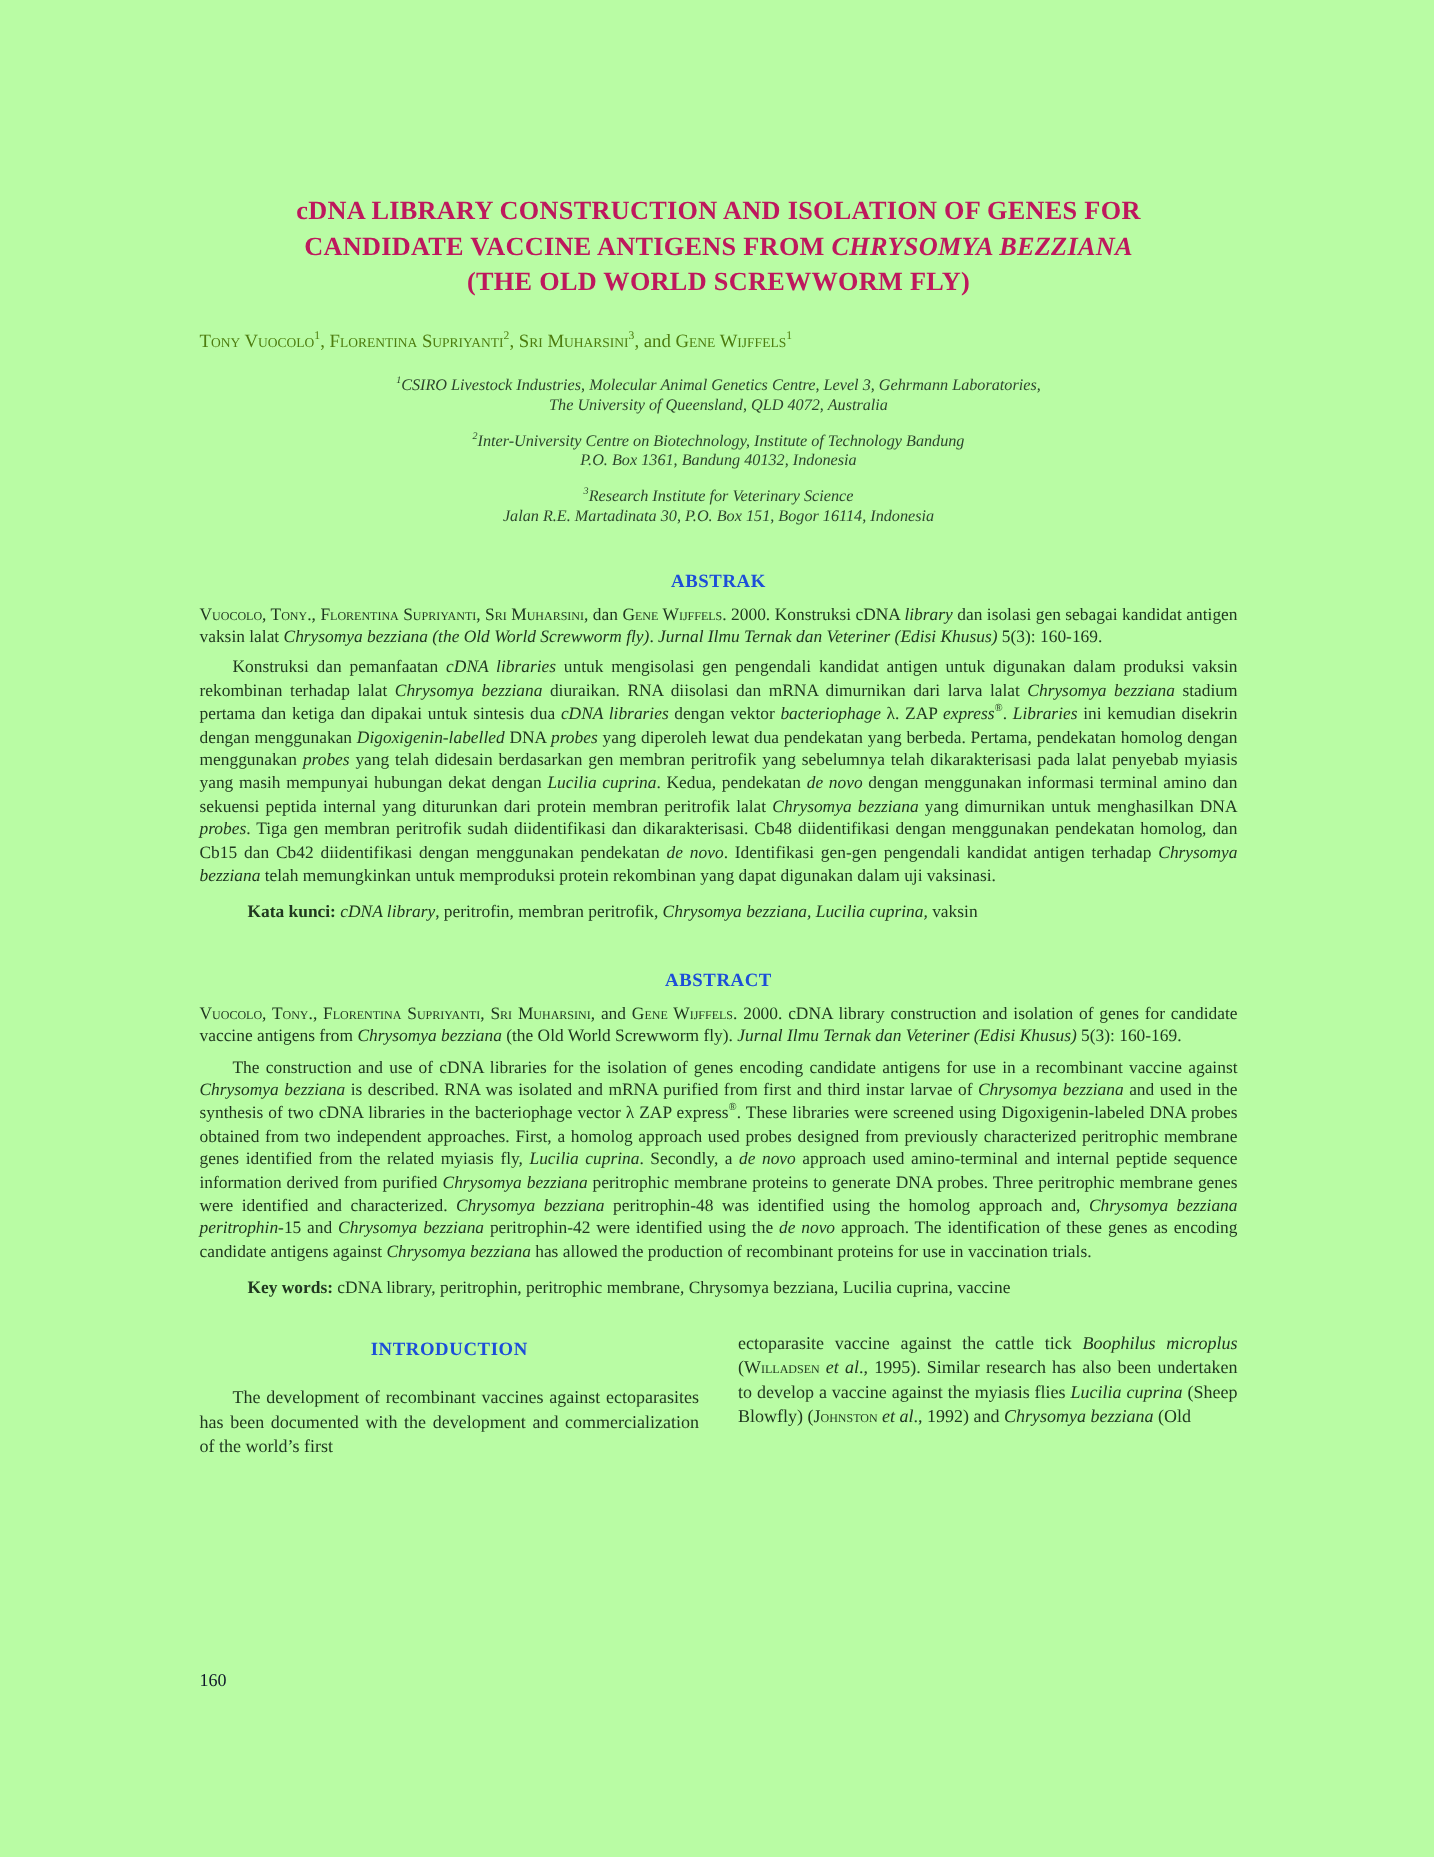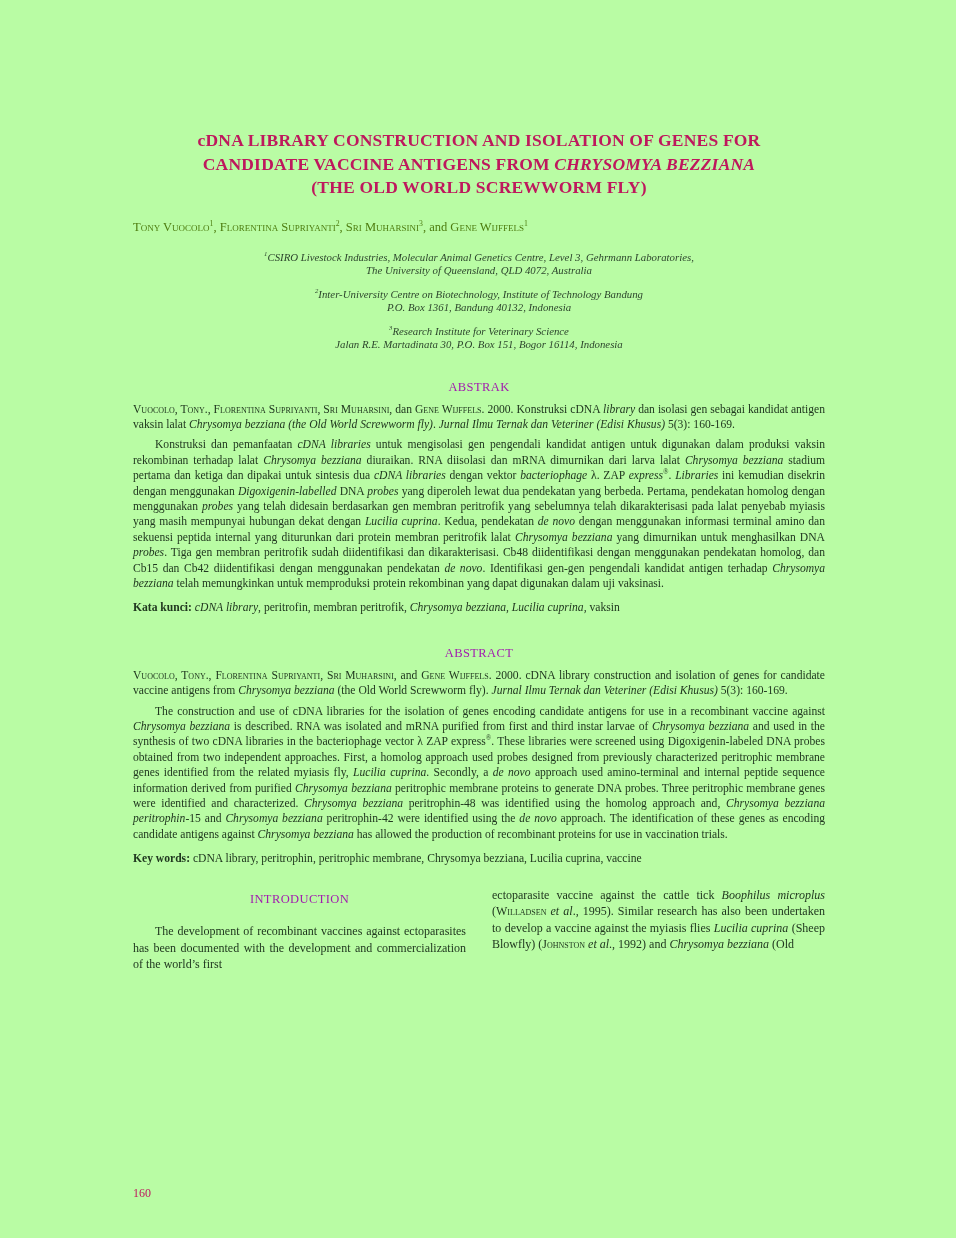--- a/index.html
+++ b/index.html
@@ -36,23 +36,23 @@
     margin-top: 16px;
     text-align: center;
     font-style: italic;
     font-size: 10.8px;
     line-height: 13.5px;
     color: #2c452c;
   }
   .affiliation { margin-bottom: 10px; }
   .section-heading {
     text-align: center;
-    font-weight: normal;
+    font-weight: bold;
     font-size: 12.5px;
-    color: #a21caf;
+    color: #1d4ed8;
     letter-spacing: 0.4px;
   }
   .h-abstrak { margin-top: 28px; }
   .h-abstract { margin-top: 30px; }
   .citation {
     margin-top: 7px;
     font-size: 11.6px;
     line-height: 15.4px;
     text-align: justify;
   }
@@ -60,39 +60,40 @@
     margin-top: 5px;
     font-size: 11.6px;
     line-height: 15.4px;
     text-align: justify;
     text-indent: 22px;
   }
   .keywords {
     margin-top: 9px;
     font-size: 11.6px;
     line-height: 15.4px;
+    margin-left: 32px;
   }
   .columns {
     display: flex;
     gap: 26px;
     margin-top: 20px;
   }
   .col {
     width: 333px;
     font-size: 12px;
     line-height: 16.6px;
     text-align: justify;
   }
   .col .section-heading { margin: 4px 0 16px 0; }
   .indent { text-indent: 22px; }
   .page-number {
     position: absolute;
-    left: 133px; top: 1186px;
+    left: 133px; top: 1113px;
     font-size: 12px;
-    color: #be185d;
+    color: #0f172a;
   }
 </style>
 </head>
 <body>
 
 <div class="content">
 
   <div class="paper-title">
     <div><span>cDNA LIBRARY CONSTRUCTION AND ISOLATION OF GENES FOR</span></div>
     <div><span>CANDIDATE VACCINE ANTIGENS FROM </span><span style="font-style: italic;">CHRYSOMYA BEZZIANA</span></div>

